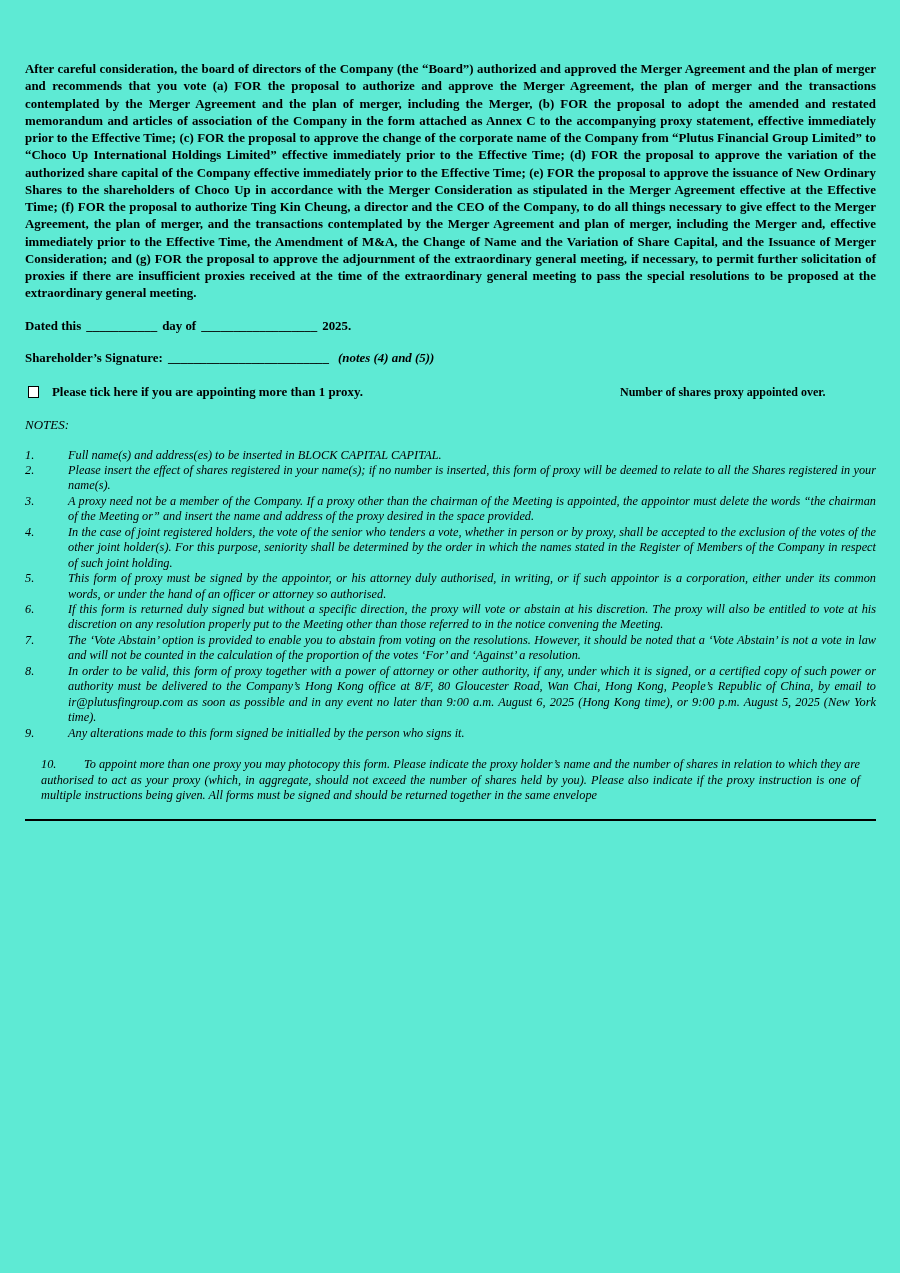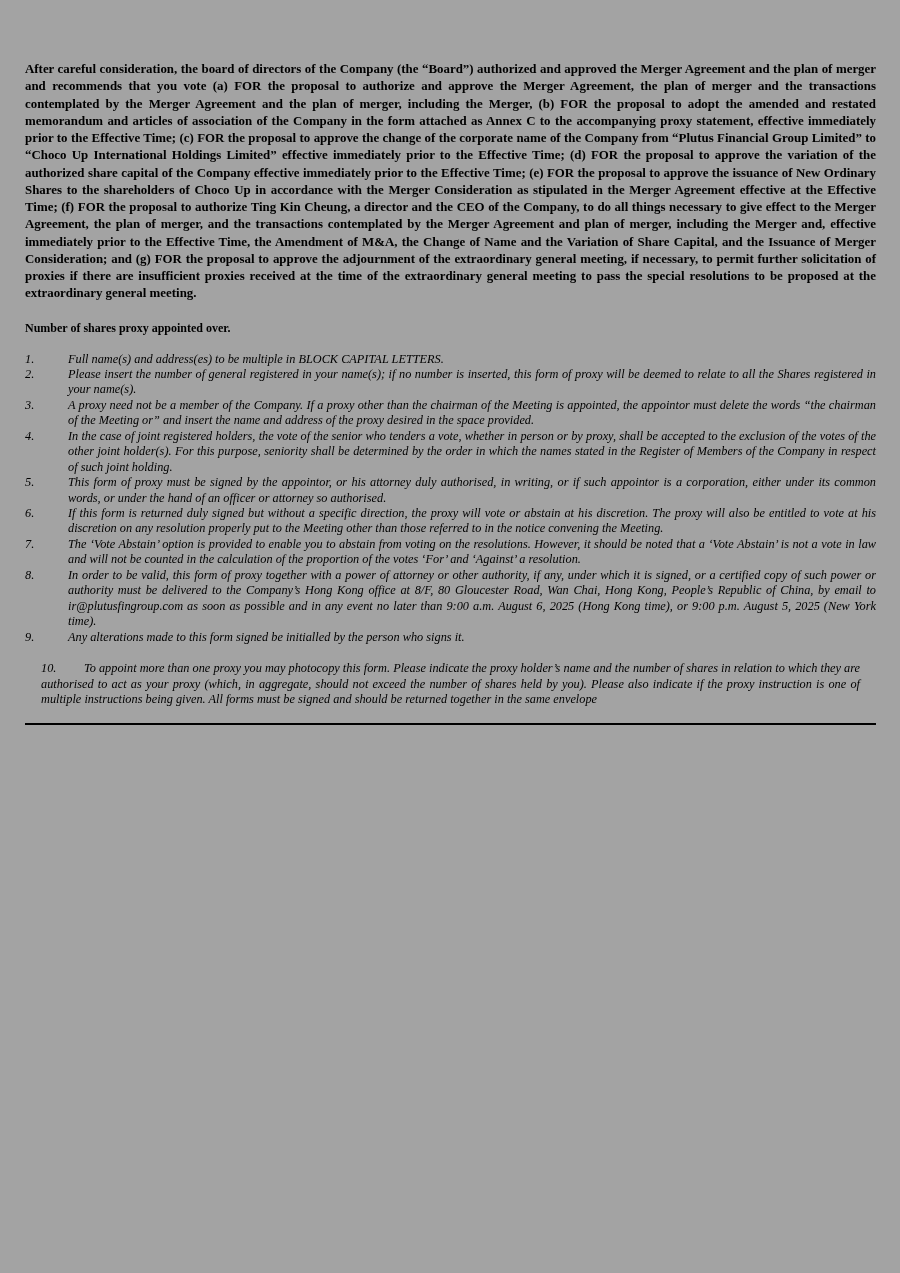--- a/index.html
+++ b/index.html
@@ -7,21 +7,21 @@
     padding: 0;
     background: #ffffff;
     color: #000000;
     font-family: "Liberation Serif", "DejaVu Serif", serif;
   }
   .page {
     position: relative;
     width: 900px;
     height: 1273px;
     margin: 0 auto;
-    background: #a3a3a3;
+    background: #5eead4;
     box-sizing: border-box;
     padding: 61px 24px 0 25px;
     overflow: hidden;
   }
   .para {
     margin: 0;
     font-weight: bold;
     font-size: 12.9px;
     line-height: 17.25px;
     text-align: justify;
@@ -115,35 +115,46 @@
   }
 </style>
 </head>
 <body>
 
 <div class="page">
 
   <p class="para">After careful consideration, the board of directors of the Company (the “Board”) authorized and approved the Merger Agreement and the plan of merger and recommends that you vote (a) FOR the proposal to authorize and approve the Merger Agreement, the plan of merger and the transactions contemplated by the Merger Agreement and the plan of merger, including the Merger, (b) FOR the proposal to adopt the amended and restated memorandum and articles of association of the Company in the form attached as Annex C to the accompanying proxy statement, effective immediately prior to the Effective Time; (c) FOR the proposal to approve the change of the corporate name of the Company from “Plutus Financial Group Limited” to “Choco Up International Holdings Limited” effective immediately prior to the Effective Time; (d) FOR the proposal to approve the variation of the authorized share capital of the Company effective immediately prior to the Effective Time; (e) FOR the proposal to approve the issuance of New Ordinary Shares to the shareholders of Choco Up in accordance with the Merger Consideration as stipulated in the Merger Agreement effective at the Effective Time; (f) FOR the proposal to authorize Ting Kin Cheung, a director and the CEO of the Company, to do all things necessary to give effect to the Merger Agreement, the plan of merger, and the transactions contemplated by the Merger Agreement and plan of merger, including the Merger and, effective immediately prior to the Effective Time, the Amendment of M&amp;A, the Change of Name and the Variation of Share Capital, and the Issuance of Merger Consideration; and (g) FOR the proposal to approve the adjournment of the extraordinary general meeting, if necessary, to permit further solicitation of proxies if there are insufficient proxies received at the time of the extraordinary general meeting to pass the special resolutions to be proposed at the extraordinary general meeting.</p>
 
 
+  <p class="formline">
+    <span>Dated this</span><span class="blank">___________</span><span>day of</span><span class="blank">__________________</span><span>2025.</span>
+  </p>
 
+  <p class="formline">
+    <span>Shareholder’s Signature:</span><span class="blank">_________________________</span><span class="notes-ref">(notes (4) and (5))</span>
+  </p>
 
   <div class="tickrow">
+    <div class="tick-left">
+      <span class="checkbox"></span>
+      <span>Please tick here if you are appointing more than 1 proxy.</span>
+    </div>
     <div class="tick-right">Number of shares proxy appointed over.</div>
   </div>
 
+  <p class="notes-heading">NOTES:</p>
 
   <div class="notes-list">
     <div class="note">
       <span class="num">1.</span>
-      <span class="txt">Full name(s) and address(es) to be multiple in BLOCK CAPITAL LETTERS.</span>
+      <span class="txt">Full name(s) and address(es) to be inserted in BLOCK CAPITAL CAPITAL.</span>
     </div>
     <div class="note">
       <span class="num">2.</span>
-      <span class="txt">Please insert the number of general registered in your name(s); if no number is inserted, this form of proxy will be deemed to relate to all the Shares registered in your name(s).</span>
+      <span class="txt">Please insert the effect of shares registered in your name(s); if no number is inserted, this form of proxy will be deemed to relate to all the Shares registered in your name(s).</span>
     </div>
     <div class="note">
       <span class="num">3.</span>
       <span class="txt">A proxy need not be a member of the Company. If a proxy other than the chairman of the Meeting is appointed, the appointor must delete the words “the chairman of the Meeting or” and insert the name and address of the proxy desired in the space provided.</span>
     </div>
     <div class="note">
       <span class="num">4.</span>
       <span class="txt">In the case of joint registered holders, the vote of the senior who tenders a vote, whether in person or by proxy, shall be accepted to the exclusion of the votes of the other joint holder(s). For this purpose, seniority shall be determined by the order in which the names stated in the Register of Members of the Company in respect of such joint holding.</span>
     </div>
     <div class="note">

